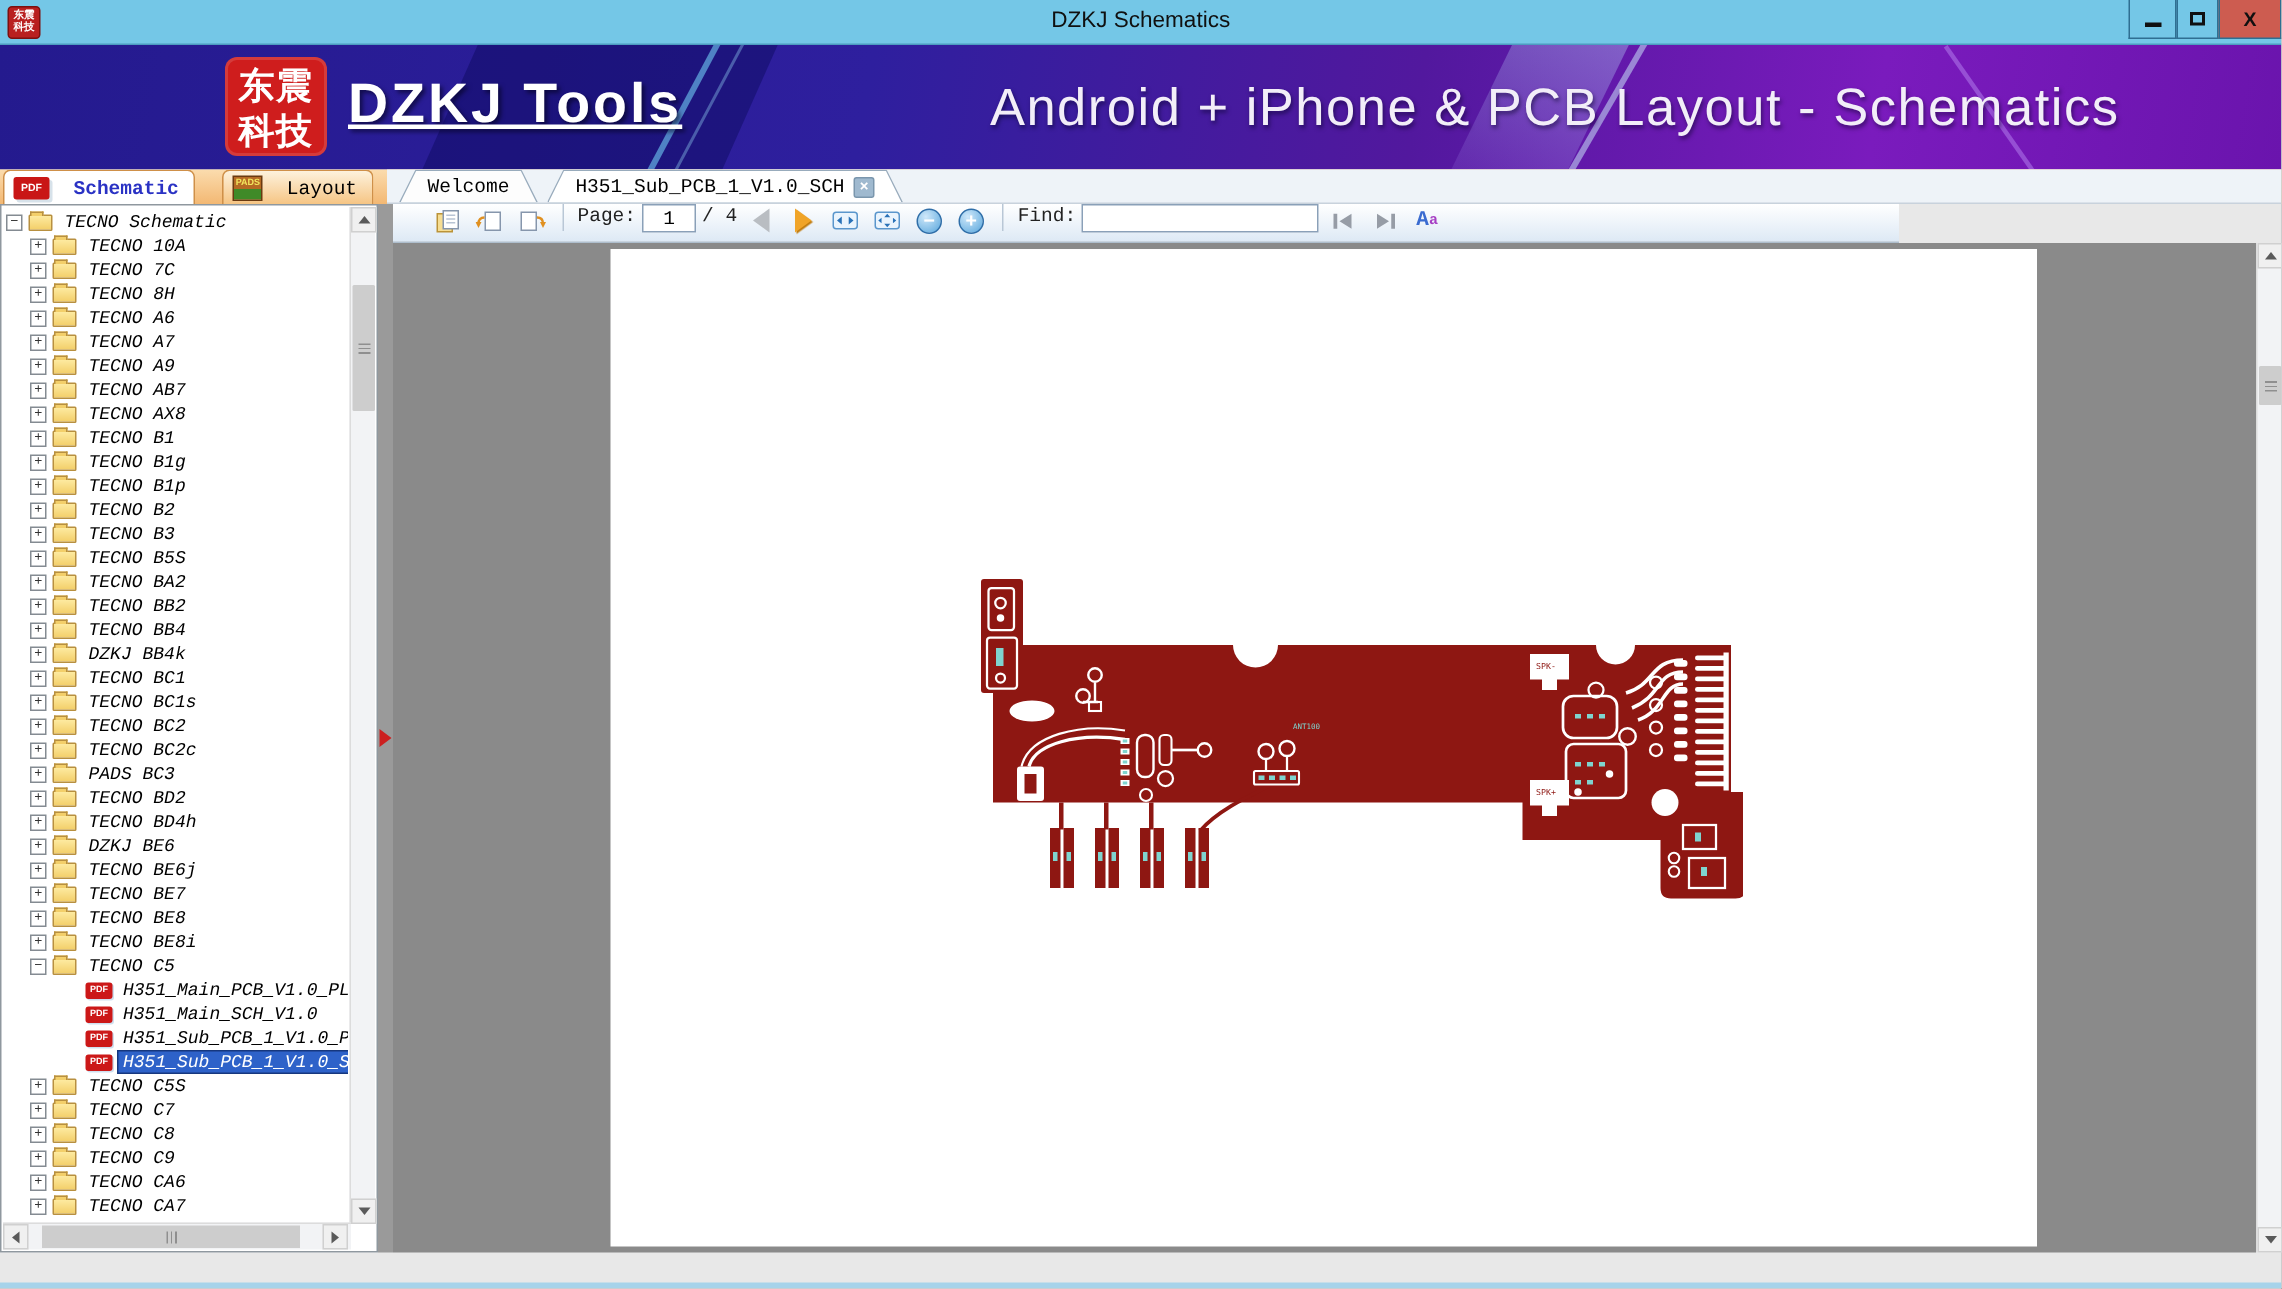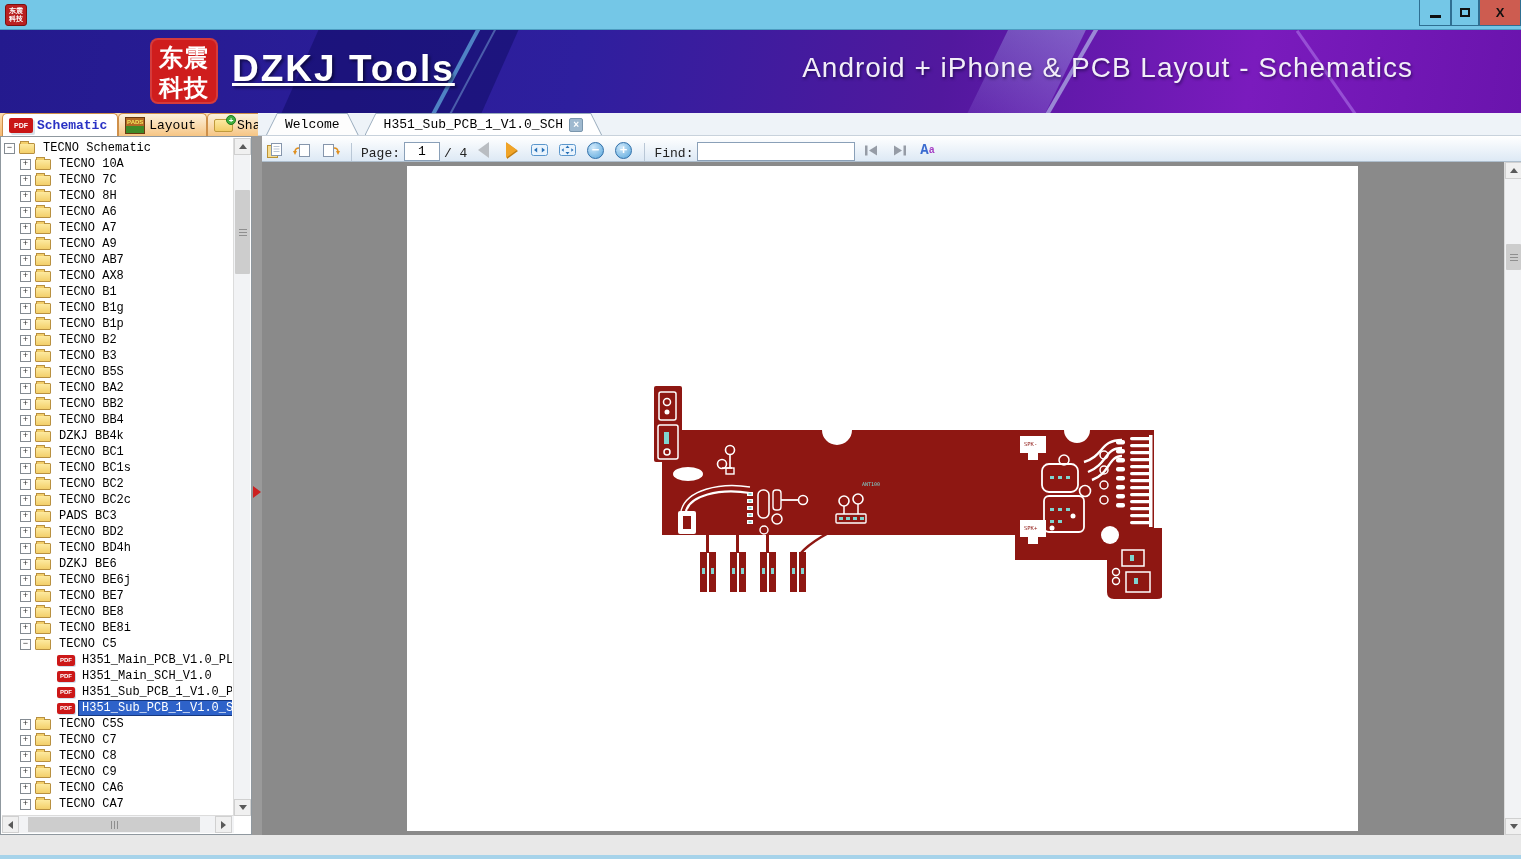--- a/index.html
+++ b/index.html
@@ -29,29 +29,29 @@
   .s2 { left:452px; top:-20px; width:4px; height:130px; background:rgba(120,220,255,.55); transform:rotate(28deg); }
   .s3 { left:470px; top:-20px; width:2px; height:130px; background:rgba(160,230,255,.35); transform:rotate(28deg); }
   .s4 { left:990px; top:-30px; width:70px; height:150px; background:linear-gradient(rgba(190,235,255,.35),rgba(150,100,230,.15)); transform:rotate(26deg); }
   .s5 { left:1065px; top:-25px; width:4px; height:150px; background:rgba(210,245,255,.5); transform:rotate(30deg); }
   .s6 { left:1330px; top:-10px; width:3px; height:120px; background:rgba(200,160,255,.4); transform:rotate(-35deg); }
   .logo { position:absolute; left:150px; top:8px; width:68px; height:66px; background:#cf1d1d;
     border-radius:8px; border:2px solid #ffffff22; color:#fff; font-weight:bold; font-size:24px;
     line-height:30px; text-align:center; padding-top:3px; letter-spacing:1px; }
   .app-name { position:absolute; left:232px; top:18px; font-size:37px; font-weight:bold; color:#fff;
     letter-spacing:2px; text-shadow:2px 2px 3px rgba(0,0,20,.55);text-decoration:underline; }
-  .tagline { position:absolute; right:108px; top:22px; font-size:28px; color:#f2eef8;
+  .tagline { position:absolute; right:108px; top:22px; font-size:35px; color:#f2eef8;
     text-shadow:1px 2px 3px rgba(0,0,30,.5); letter-spacing:1px; }
 
   
   .tabstrip { position:absolute; left:0; top:113px; width:1521px; height:23px;
     background:linear-gradient(#fbdcae,var(--tabstrip_bg,#f3b873)); }
   #main-tabs { position:absolute; left:2px; bottom:0; display:flex; height:23px; }
-  .mtab { display:flex; align-items:center; gap:4px; padding:0 10px 0 6px; height:23px;
-    border:1px solid #cf9049; border-bottom:none; border-radius:5px 5px 0 0; margin-right:0;
+  .mtab { display:flex; align-items:center; gap:16px; padding:0 10px 0 6px; height:23px;
+    border:1px solid #cf9049; border-bottom:none; border-radius:5px 5px 0 0; margin-right:18px;
     background:linear-gradient(#fdf2dd,#f6c584); font-family:"Liberation Mono",monospace; font-size:13px; color:#000; }
   .mtab.active { background:#fff; color:#2a32c4; font-weight:bold; }
   .ic-pdf { display:inline-block; width:24px; height:15px; background:#c91616; color:#fff; font:bold 7px/15px "Liberation Sans",sans-serif;
     text-align:center; border-radius:2px; box-shadow:2px 2px 0 #d7e2ea; }
   .ic-pads { display:inline-block; width:20px; height:17px; background:linear-gradient(#b56a24 55%,#3f8a28 55%);
     border:1px solid #6a3a10; color:#f2e65e; font:bold 6px/9px "Liberation Sans",sans-serif; text-align:center; }
   .ic-share { position:relative; display:inline-block; width:19px; height:13px; background:linear-gradient(#fde9a2,#f2cd68);
     border:1px solid #c09a3c; border-radius:2px; }
   .share-plus { position:absolute; right:-4px; top:-5px; width:10px; height:10px; background:#3fae3f; border:1px solid #1e7a1e;
     border-radius:50%; color:#fff; font:bold 8px/9px "Liberation Sans",sans-serif; text-align:center; }
@@ -59,23 +59,23 @@
   #doc-tabs { position:absolute; left:8px; bottom:0; display:flex; height:22px; }
   .dtab { position:relative; height:22px; margin-right:6px; background:#98abbc;
     clip-path:polygon(11px 0, calc(100% - 11px) 0, 100% 100%, 0 100%); padding:1px 1px 0 1px; }
   .dtab-in { height:21px; background:#fdfdfd; clip-path:polygon(10.4px 0, calc(100% - 10.4px) 0, 100% 100%, 0 100%);
     display:flex; align-items:center; padding:0 18px; font-family:"Liberation Mono",monospace; font-size:13px; color:#000; gap:6px; }
   .dtab.active .dtab-in { background:#ffffff; }
   .dclose { width:14px; height:14px; background:#9fb9cf; border:1px solid #7a96ad; color:#fff;
     font:bold 10px/12px "Liberation Sans",sans-serif; text-align:center; border-radius:2px; }
 
   
-  .pdf-toolbar { position:absolute; left:262px; top:136px; width:1259px; height:26px;
+  .pdf-toolbar { position:absolute; left:262px; top:136px; width:1004px; height:26px;
     background:linear-gradient(#ffffff,#dde9f5); border-bottom:1px solid #aebecd;
-    display:flex; align-items:flex-end; padding-left:0; gap:4px;
+    display:flex; align-items:flex-start; padding-left:24px; gap:4px;
     font-family:"Liberation Mono",monospace; font-size:13px; color:#222; }
   .tbi { width:24px; height:22px; display:flex; align-items:center; justify-content:center; }
   .tbsep { width:1px; height:18px; background:#b9c7d6; margin:0 5px; }
   .tb-input { border:1px solid #8aa0b8; background:#fff; height:19px;
     font:13px "Liberation Mono",monospace; padding:0 3px; }
   #page-input { width:36px; text-align:center; }
   #find-input { width:158px; }
   .tri-prev { width:0; height:0; border:8px solid transparent; border-right:11px solid #b9bdc2; border-left:none; }
   .tri-next { width:0; height:0; border:8px solid transparent; border-left:11px solid #f0a428; border-right:none;
     filter:drop-shadow(1px 1px 0 #c07c10); }
@@ -92,21 +92,21 @@
   .trow.root { padding-left:2px; } .trow.folder { padding-left:18px; } .trow.pdf { padding-left:40px; }
   .exp { width:11px; height:11px; border:1px solid #848b92; background:#fff; font:9px/9px "Liberation Mono",monospace;
     text-align:center; color:#333; margin-right:4px; flex:none; }
   .exp.none { visibility:hidden; }
   .fold { width:16px; height:11px; background:linear-gradient(#fdeaa0,#f3cf6a); border:1px solid #b89040;
     border-radius:1px; position:relative; margin-right:5px; flex:none; }
   .fold::before { content:''; position:absolute; top:-3px; left:0; width:7px; height:2px;
     background:#f3cf6a; border:1px solid #b89040; border-bottom:none; }
   .pdfic { width:18px; height:11px; background:#cc1818; color:#fff; font:bold 6px/11px "Liberation Sans",sans-serif;
     text-align:center; border-radius:2px; margin-right:4px; flex:none; box-shadow:1px 1px 0 #cfe0ef; }
-  .tlabel { padding:0 3px; }
+  .tlabel { padding:0 3px;font-style:italic; }
   .tlabel.sel { background:var(--selection_bg,#2e62c9); color:#fff; box-shadow:0 0 0 1px #16377e; }
 
   
   .vsb { position:absolute; width:17px; background:#f2f3f5; border-left:1px solid #dcdcdc; }
   .sbtn { position:absolute; left:0; width:17px; height:17px; background:#f0f0f0; border:1px solid #d0d0d0;
     display:flex; align-items:center; justify-content:center; }
   .arr-up { border:4px solid transparent; border-bottom:5px solid #5a5a5a; margin-top:-4px; }
   .arr-dn { border:4px solid transparent; border-top:5px solid #5a5a5a; margin-bottom:-4px; }
   .arr-lf { border:4px solid transparent; border-right:5px solid #5a5a5a; margin-left:-4px; }
   .arr-rt { border:4px solid transparent; border-left:5px solid #5a5a5a; margin-right:-4px; }
@@ -147,20 +147,21 @@
 </head>
 <body>
 
 <div id="app">
 
   <div class="titlebar">
     <div class="app-icon">
       <div>东震</div>
       <div>科技</div>
     </div>
+    <div class="tb-title">DZKJ Schematics</div>
     <div class="win-btns">
       <div class="wbtn min">
           <div class="glyph-min"></div>
         </div>
       <div class="wbtn max">
           <div class="glyph-max"></div>
         </div>
       <div class="wbtn close">
           <div class="glyph-close">X</div>
         </div>

